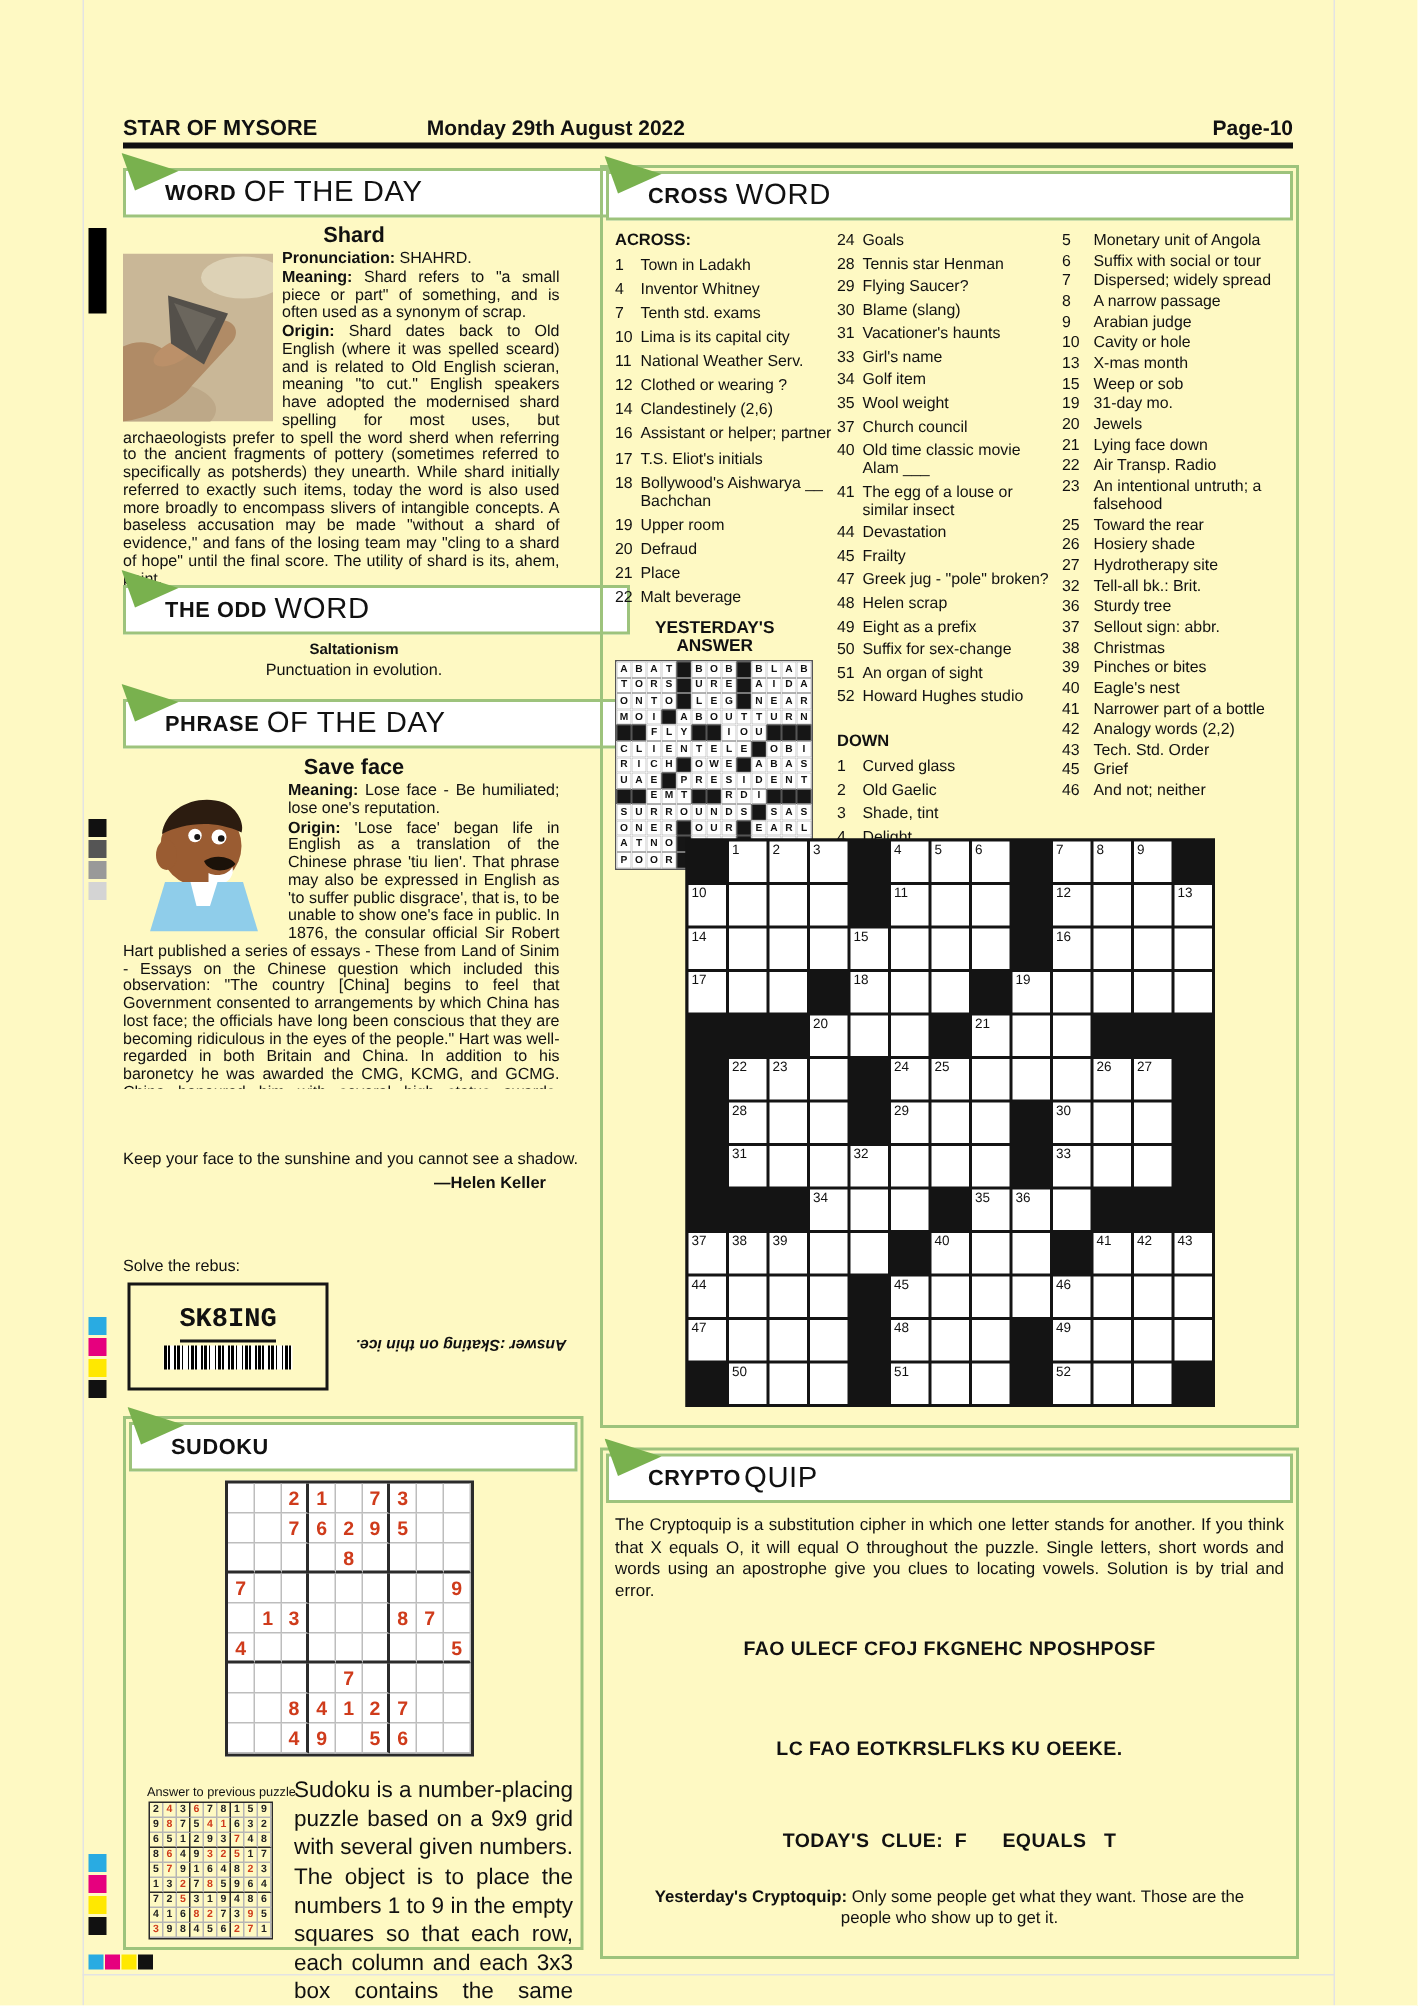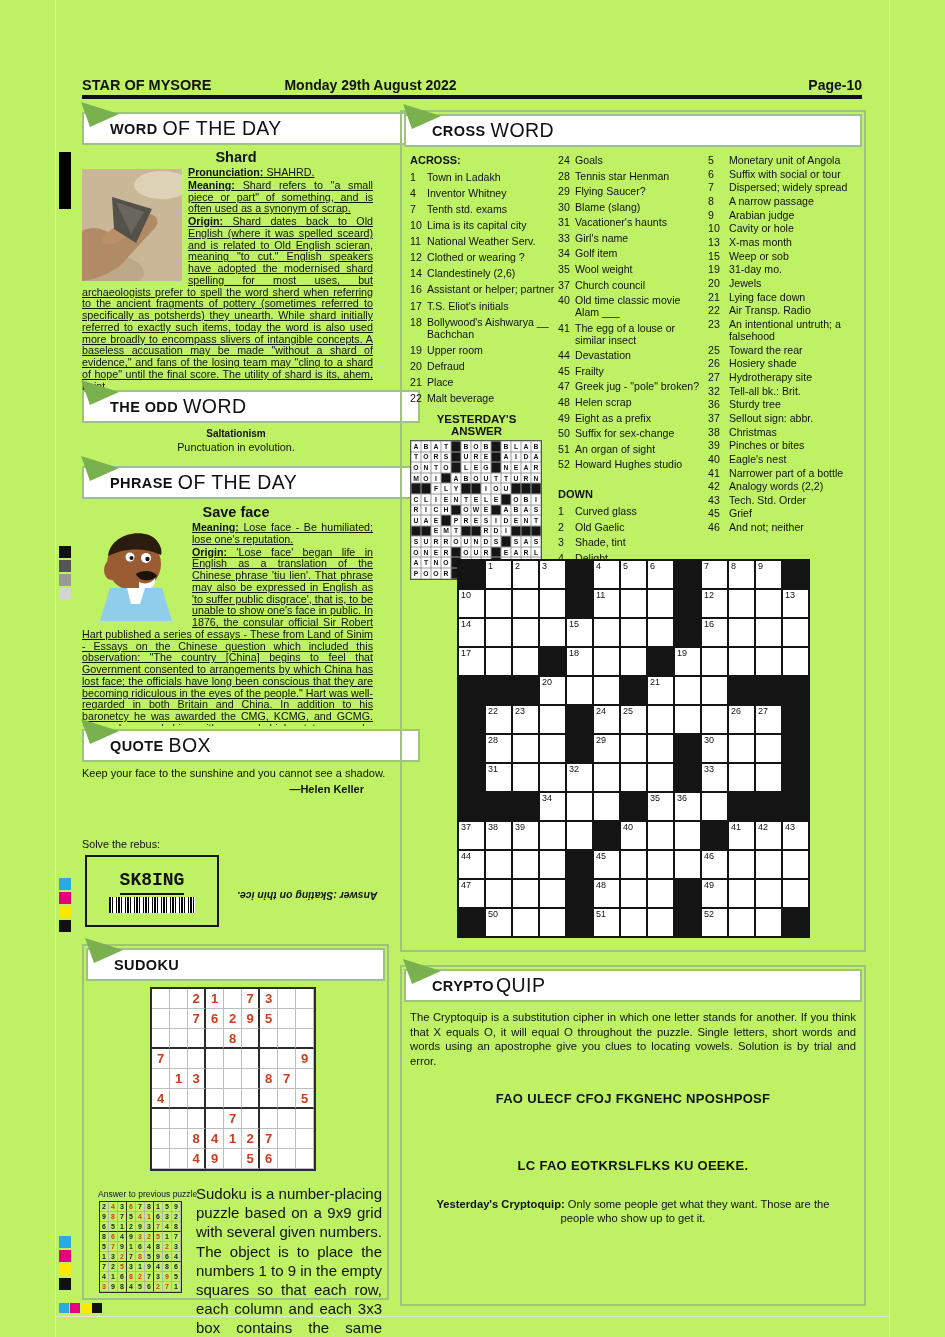--- a/index.html
+++ b/index.html
@@ -1,16 +1,16 @@
 <!DOCTYPE html>
 <html><head>
 <meta charset="utf-8">
 <style>
   html,body{margin:0;padding:0;background:#fff;}
-  .page{position:relative;width:945px;height:1337px;background:#bef264;font-family:"Liberation Sans",sans-serif;color:#111;overflow:hidden;}
+  .page{position:relative;width:945px;height:1337px;background:#fef9c3;font-family:"Liberation Sans",sans-serif;color:#111;overflow:hidden;}
   .edge{position:absolute;background:#e3e3e3;}
   
   .regbar{position:absolute;left:59px;width:12px;}
   .regstack{position:absolute;left:59px;width:12px;}
   .regstack div{width:12px;height:12px;margin-bottom:2px;}
   .regrow{position:absolute;display:flex;}
   .regrow div{width:10px;height:10px;margin-right:1px;}
   
   .masthead{position:absolute;left:82px;top:77px;width:780px;display:flex;align-items:baseline;font-weight:bold;}
   .mh-paper{font-size:14.5px;}
@@ -18,21 +18,21 @@
   .mh-page{font-size:14px;margin-left:auto;}
   .mh-rule{position:absolute;left:82px;top:95px;width:780px;height:4px;background:#101010;}
   
   .sec-head{position:relative;border:2.5px solid #9dc37c;background:#fff;height:29px;display:flex;align-items:center;padding-left:26px;}
   .sec-head svg.fold{position:absolute;left:-3px;top:-12px;}
   .t-bold{font-weight:bold;font-size:14.5px;letter-spacing:.4px;}
   .t-light{font-size:19.5px;margin-left:5px;letter-spacing:.4px;font-weight:normal;}
   
   .left-col{position:absolute;left:82px;top:103px;width:308px;height:1234px;}
   .abs{position:absolute;left:0;width:308px;}
-  .entry{font-size:10.7px;line-height:1.1;text-align:justify;margin:0 17px 1px 0;text-decoration:underline;}
+  .entry{font-size:10.7px;line-height:1.1;text-align:justify;margin:0 17px 1px 0;}
   .entry b{font-weight:bold;}
   .center-title{text-align:center;font-weight:bold;font-size:14.5px;margin:2px 0 2px;}
   .wod-img{float:left;width:100px;height:112px;margin:2px 6px 2px 0;}
   .ph-img{float:left;width:104px;height:97px;margin:2px 6px 0 0;}
   .odd-word{text-align:center;font-weight:bold;font-size:10px;}
   .odd-def{text-align:center;font-size:10.8px;margin-top:2px;}
   .quote-text{font-size:11px;margin:0;}
   .quote-attr{text-align:right;font-weight:bold;font-size:11px;margin:4px 26px 0 0;}
   .riddle-wrap{position:relative;height:100px;}
   .riddle-prompt{font-size:10.8px;margin:0 0 5px 0;}
@@ -192,27 +192,20 @@
         <path d="M57,58 C63,61 70,59 73,54 C75,63 64,69 57,64 Z" fill="#fff"></path>
         <path d="M28,64 L80,64 L90,97 L18,97 Z" fill="#8fcdea"></path>
         <path d="M45,64 L63,64 L58,80 L49,80 Z" fill="#fff"></path>
       </svg>
       <div>
           <p class="entry"><b>Meaning:</b> Lose face - Be humiliated; lose one's reputation.</p>
           <p class="entry"><b>Origin:</b> 'Lose face' began life in English as a translation of the Chinese phrase 'tiu lien'. That phrase may also be expressed in English as 'to suffer public disgrace', that is, to be unable to show one's face in public. In 1876, the consular official Sir Robert Hart published a series of essays - These from Land of Sinim - Essays on the Chinese question which included this observation:  "The country [China] begins to feel that Government consented to arrangements by which China has lost face; the officials have long been conscious that they are becoming ridiculous in the eyes of the people." Hart was well-regarded in both Britain and China. In addition to his baronetcy he was awarded the CMG, KCMG, and GCMG. China honoured him with several high status awards, including the title of grand guardian of the heir apparent, an honour never before (or after) bestowed on a foreigner.  'Save face' comes later. It has no direct equivalent in Chinese and is merely the converse of 'lose face'. The first known record of it in print is in the June 1899 edition of The Harmsworth Magazine:  "That will save my face in the City."</p>
         </div>
     </div>
 
-    <div class="sec-head abs" style="top:626px;">
-      <svg class="fold" width="40" height="26">
-          <polygon points="0,0 38,12 9,25" fill="#79b14e"></polygon>
-        </svg>
-      <span class="t-bold">QUOTE</span>
-      <span class="t-light">BOX</span>
-    </div>
     <div class="abs" style="top:664px;">
       <p class="quote-text">Keep your face to the sunshine and you cannot see a shadow.</p>
       <div class="quote-attr">—Helen Keller</div>
     </div>
 
     <div class="abs riddle-wrap" style="top:735px;">
       <p class="riddle-prompt">Solve the rebus:</p>
       <div class="rebus-box">
         <span class="rebus-word">SK8ING</span>
         <div class="barcode"></div>
@@ -1132,16 +1125,17 @@
     <div class="sec-head">
       <svg class="fold" width="40" height="26">
           <polygon points="0,0 38,12 9,25" fill="#79b14e"></polygon>
         </svg>
       <span class="t-bold">CRYPTO</span>
       <span class="t-light" style="margin-left:2px;">QUIP</span>
     </div>
     <p class="cq-intro">The Cryptoquip is a substitution cipher in which one letter stands for another.  If you think that X equals O, it will equal O throughout the puzzle.  Single letters, short words and words using an apostrophe give you clues to locating vowels. Solution is by trial and error.</p>
     <div class="cq-line cq-l1">FAO ULECF CFOJ FKGNEHC NPOSHPOSF</div>
     <div class="cq-line cq-l2">LC FAO EOTKRSLFLKS KU OEEKE.</div>
+    <div class="cq-line cq-clue">TODAY'S  CLUE:  F      EQUALS   T</div>
     <p class="cq-yest"><b>Yesterday's  Cryptoquip:</b> <span>Only some people get what they want. Those are the people who show up to get it.</span></p>
   </div>
 
 </div>
 
 </body></html>

